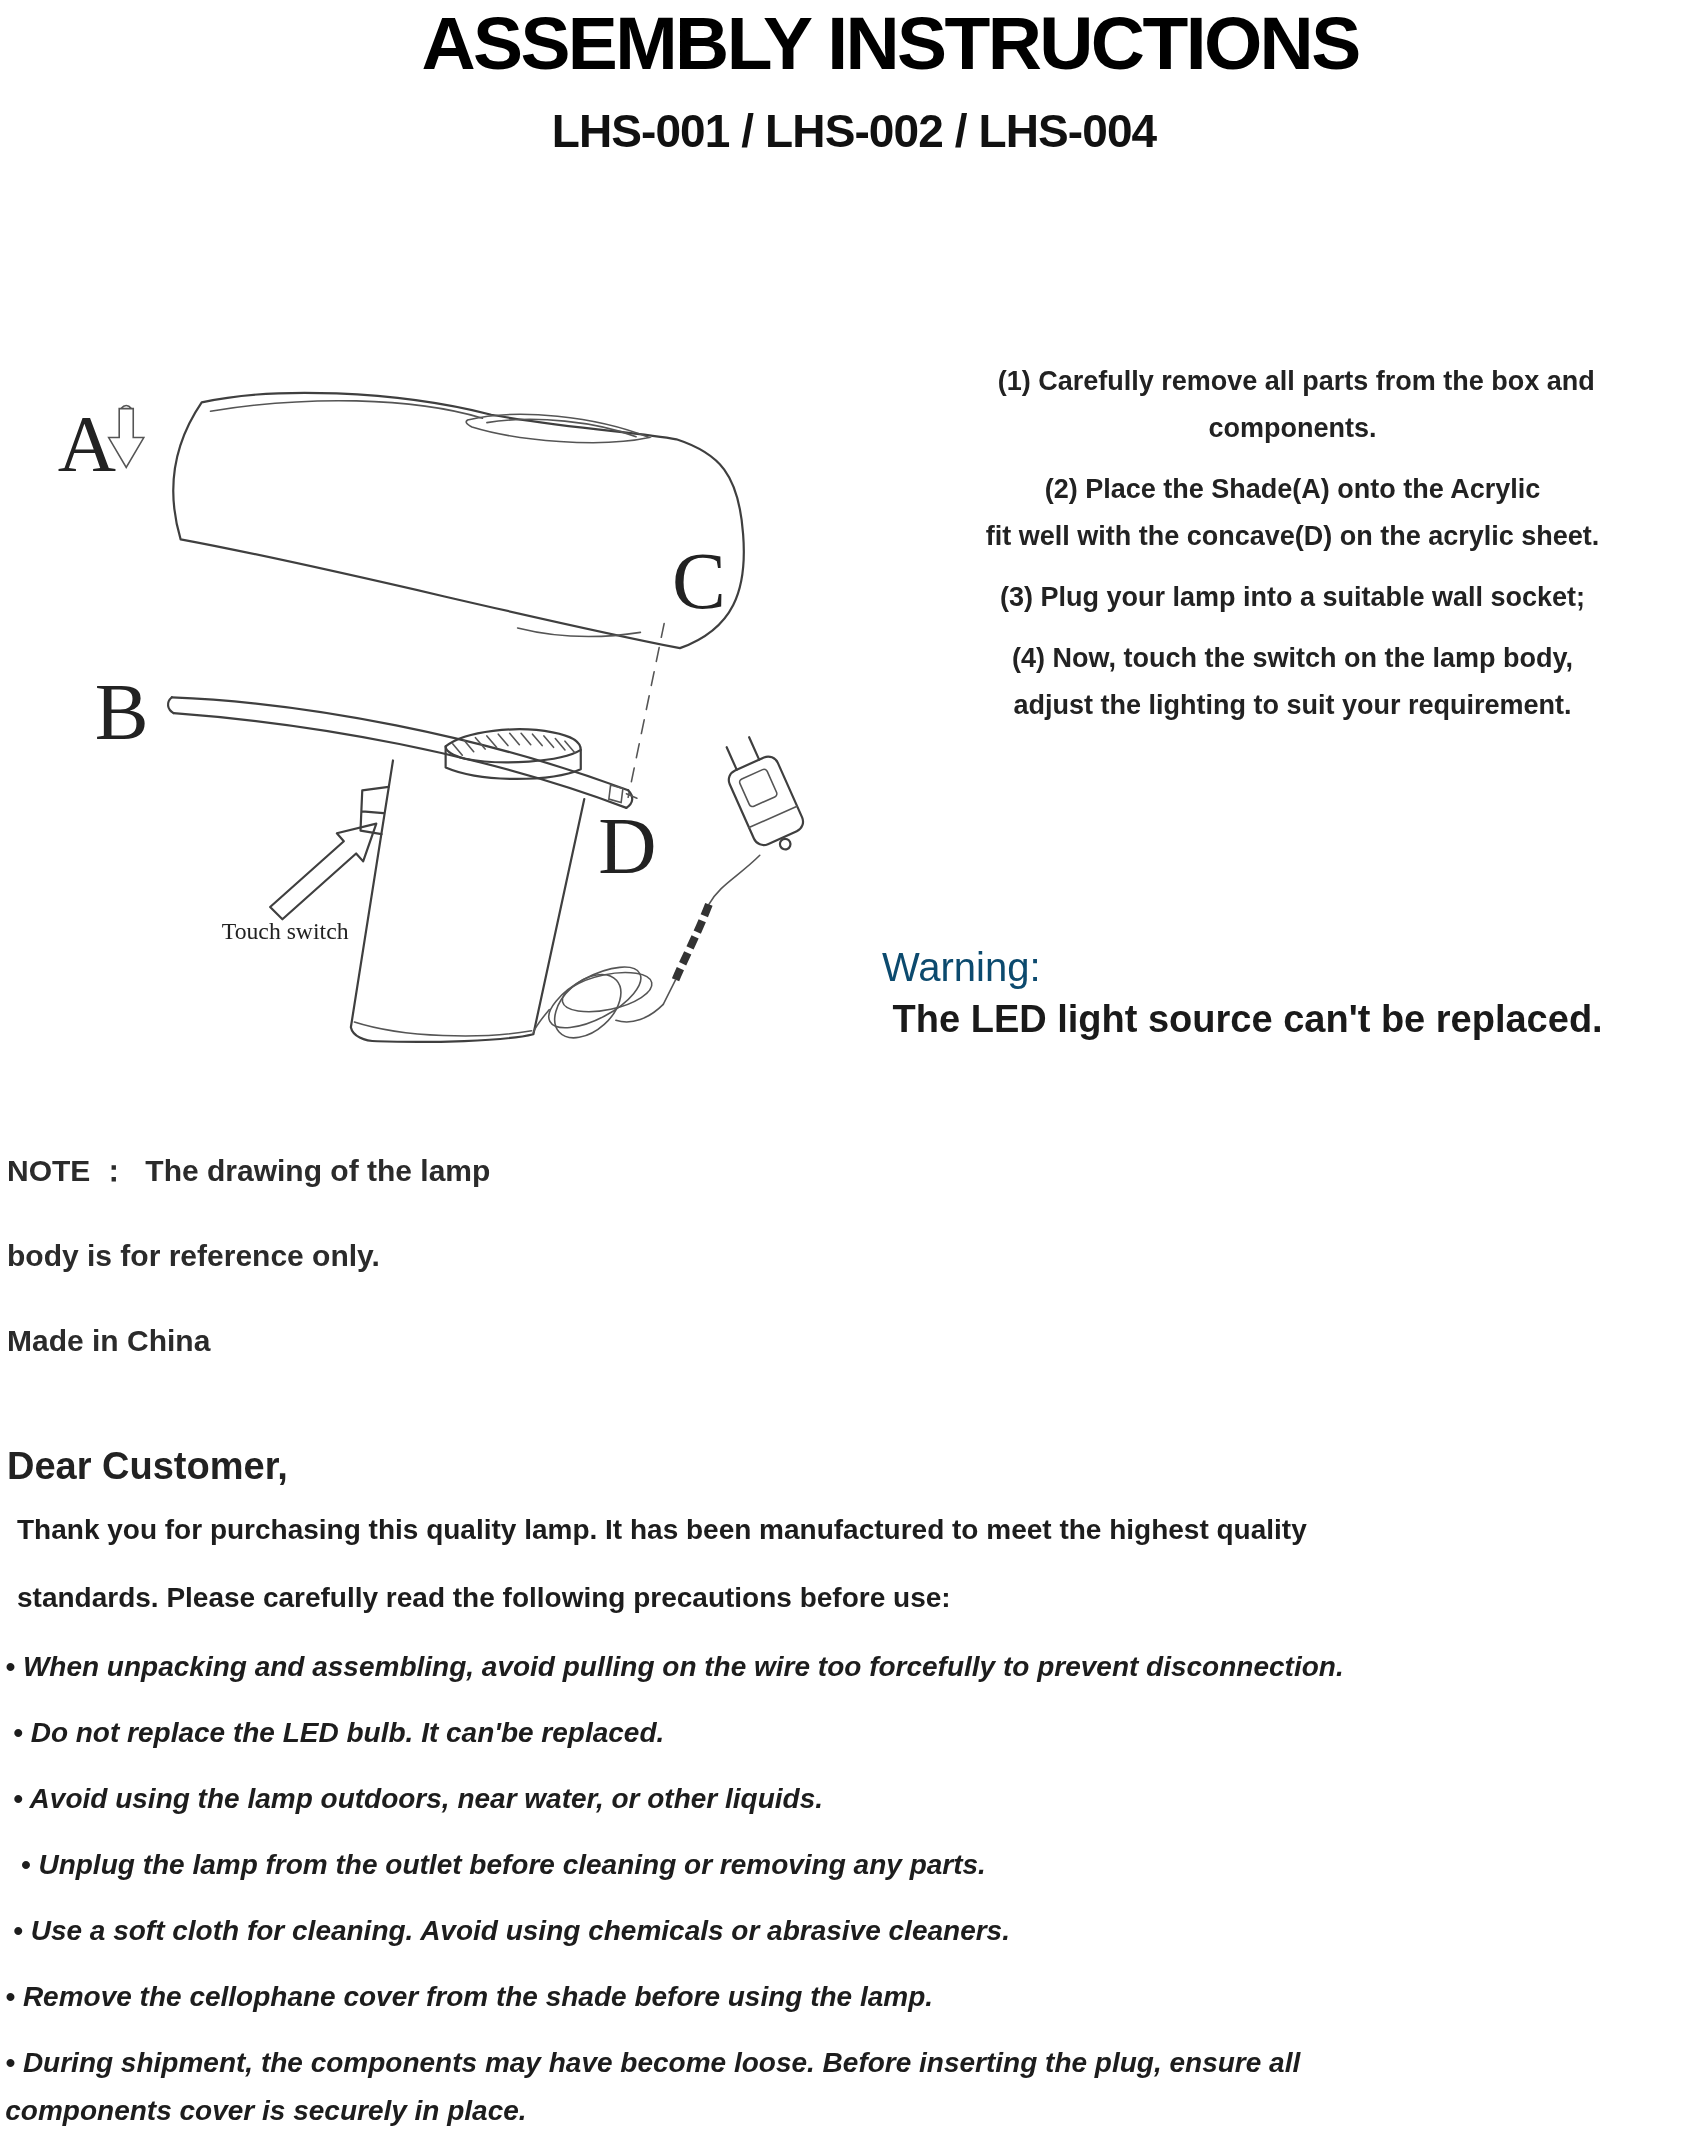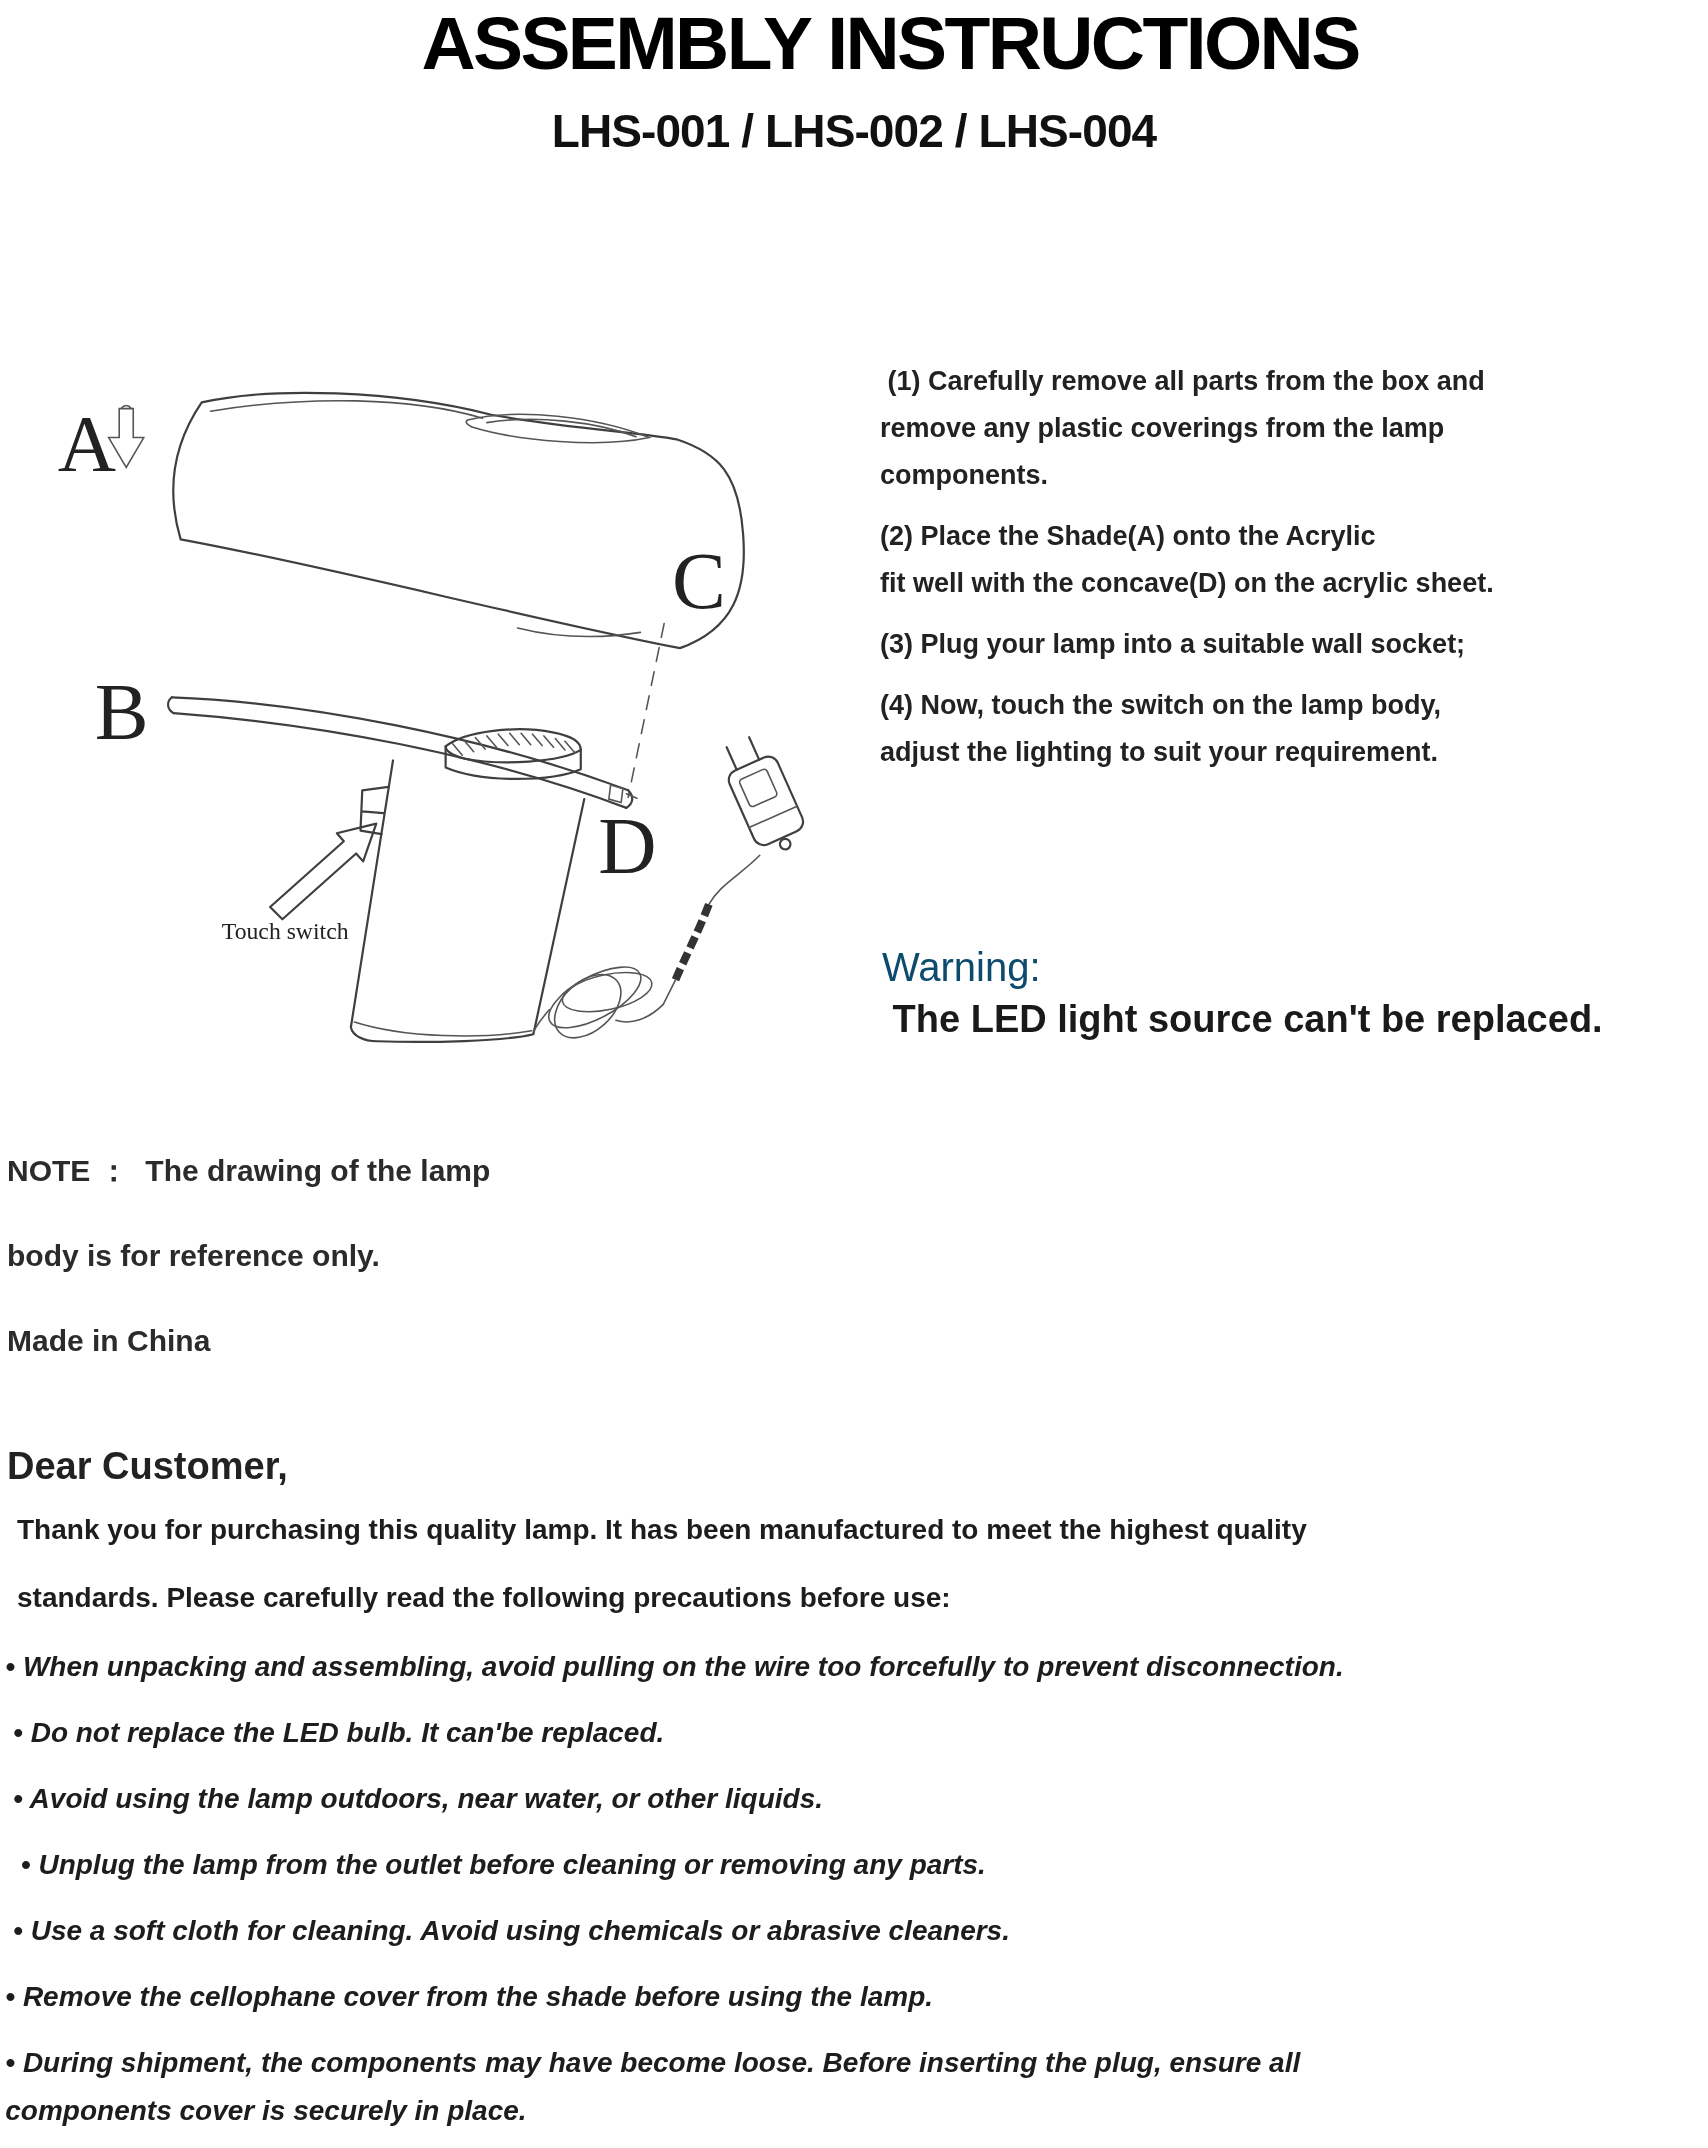--- a/index.html
+++ b/index.html
@@ -3,21 +3,21 @@
 <meta charset="utf-8">
 <style>
   html,body{margin:0;padding:0;background:#ffffff;}
   .page{position:relative;width:1708px;height:2149px;background:#ffffff;overflow:hidden;
         font-family:"Liberation Sans",sans-serif;color:#1d1d1d;}
   .title{position:absolute;top:0px;left:0;width:100%;text-align:center;
          font-size:75px;font-weight:bold;letter-spacing:-2.6px;color:#000;padding-left:36px;}
   .subtitle{position:absolute;top:104px;left:0;width:100%;text-align:center;
             font-size:46px;font-weight:bold;letter-spacing:-0.9px;color:#111;}
   .steps{position:absolute;left:880px;top:358px;width:825px;}
-  .step{margin-bottom:14px;}
+  .step{margin-bottom:14px;text-align:center;}
   .step .line{font-size:27px;font-weight:bold;line-height:47px;white-space:pre;color:#222;}
   .warning-heading{position:absolute;left:882px;top:945px;font-size:40px;font-weight:normal;color:#0c4a6e;}
   .warning-text{position:absolute;left:882px;top:998px;font-size:38px;font-weight:bold;white-space:pre;color:#1a1a1a;}
   .note{position:absolute;left:7px;top:1148px;}
   .note .line{font-size:30px;font-weight:bold;line-height:46px;margin-bottom:39px;white-space:pre;color:#2b2b2b;}
   .salutation{position:absolute;left:7px;top:1445px;font-size:38px;font-weight:bold;color:#222;}
   .intro{position:absolute;left:17px;top:1515px;}
   .intro .line{font-size:28px;font-weight:bold;line-height:30px;margin-bottom:38px;white-space:pre;color:#1d1d1d;}
   .precautions{position:absolute;left:5.3px;top:1652px;}
   .precautions .line{font-size:28px;font-weight:bold;line-height:30px;margin-bottom:36px;white-space:pre;color:#1d1d1d;font-style:italic;}
@@ -106,21 +106,20 @@
         <ellipse class="skthin" cx="640" cy="766" rx="44" ry="28" transform="rotate(-42 640 766)"></ellipse>
         <path class="skthin" d="M 726,764 C 710,780 690,788 672,782"></path>
         <path class="skthin" d="M 596,770 C 586,782 580,790 578,796"></path>
       </g>
     </g>
   </svg>
 
   <div class="steps">
       <div class="step">
         <div class="line"> (1) Carefully remove all parts from the box and</div>
-        <div class="line">remove any plastic coverings from the lamp</div>
         <div class="line">components.</div>
       </div>
       <div class="step">
         <div class="line">(2) Place the Shade(A) onto the Acrylic</div>
         <div class="line">fit well with the concave(D) on the acrylic sheet.</div>
       </div>
       <div class="step">
         <div class="line">(3) Plug your lamp into a suitable wall socket;</div>
       </div>
       <div class="step">

